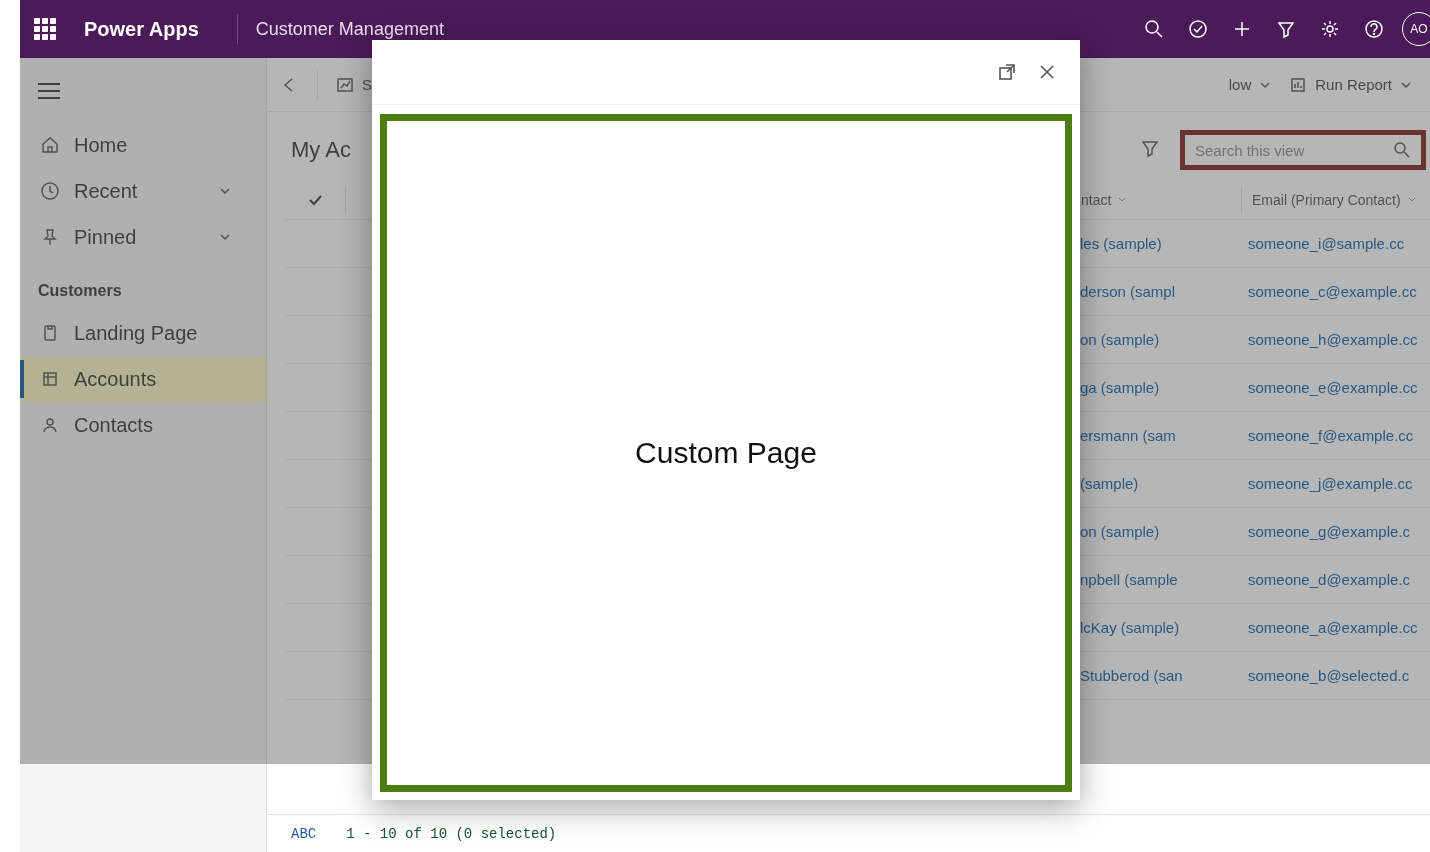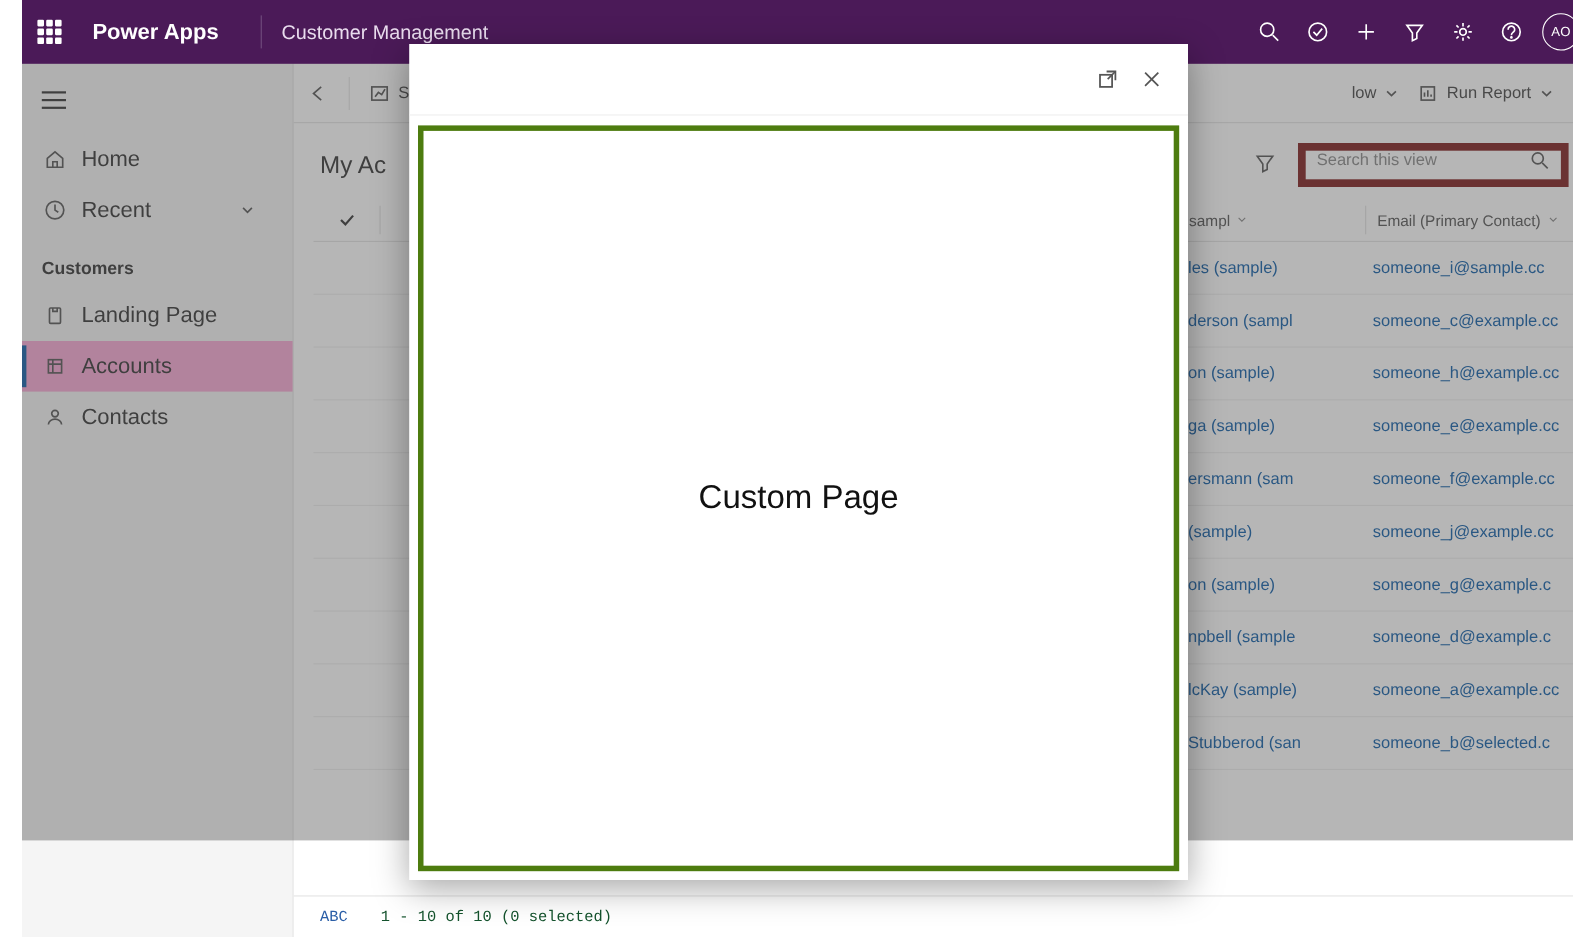--- a/index.html
+++ b/index.html
@@ -18,55 +18,55 @@
 .header .avatar { width:34px; height:34px; border-radius:50%; border:1.5px solid #fff; display:flex; align-items:center; justify-content:center; font-size:12px; margin-left:6px;}
 
 
 .body { display:flex; height:794px;}
 .sidebar { width:247px; background:#f5f5f5; border-right:1px solid #e0e0e0; padding-top:14px;}
 .hamburger { padding:6px 18px 18px 18px;}
 .hamburger div{height:2px;background:#333;margin:5px 0;width:22px;}
 .nav-item { display:flex; align-items:center; height:46px; padding:0 20px; font-size:20px; color:#333; cursor:pointer; position:relative;}
 .nav-item .chev{margin-left:auto;}
 .nav-group-label{padding:22px 18px 10px 18px;font-weight:600;font-size:16px;}
-.nav-item.active{background:#f9a8d4;}
+.nav-item.active{background:#fef9c3;}
 .nav-item.active::before{content:"";position:absolute;left:0;top:4px;bottom:4px;width:4px;background:#0f5da8;}
 .nav-item svg{stroke:#555;fill:none;stroke-width:1.5;margin-right:14px;}
 
 
 .main{flex:1;display:flex;flex-direction:column;position:relative; background:#fff; border-left:0;}
 .cmdbar{height:54px;border-bottom:1px solid #e3e3e3;display:flex;align-items:center;padding:0 14px;gap:18px;color:#444;font-size:15px;}
 .cmdbar .citem{display:flex;align-items:center;gap:8px;cursor:pointer;}
 .cmdbar svg{stroke:#555;fill:none;stroke-width:1.5;}
 .cmdbar .kebab{margin-left:auto;}
 .viewhead{display:flex;align-items:center;padding:18px 24px 10px 24px;}
 .viewhead h2{font-size:22px;font-weight:400;}
 .viewhead .vspacer{flex:1;}
-.searchbox{display:flex;border:7px solid #7f1d1d;height:40px;width:246px;padding:0 10px;color:#888;font-size:15px;}
+.searchbox{display:flex;align-items:center;border:5px solid #7f1d1d;height:40px;width:246px;padding:0 10px;color:#888;font-size:15px;}
 .searchbox svg{margin-left:auto;stroke:#555;}
 .filter-icon{margin-right:20px;}
 
 .table{padding:0 18px;}
 .table-header{height:40px;border-bottom:1px solid #e3e3e3;display:flex;align-items:center;color:#555;font-size:14px;}
 .table-header .colh{display:flex;align-items:center;gap:6px;padding:0 10px;}
 .table-row{height:48px;border-bottom:1px solid #eee;display:flex;align-items:center;font-size:15px;}
 .cell-contact{color:#0f5da8;width:170px;padding-left:8px;white-space:nowrap;overflow:hidden;text-overflow:clip;}
 .cell-email{color:#0f5da8;width:190px;padding-left:6px;white-space:nowrap;overflow:hidden;}
 .cell-spacer{flex:1;}
 .col-contact-h{width:170px;}
 .col-email-h{width:190px;}
 .check-col{width:60px;display:flex;justify-content:center;}
 .check-col svg{stroke:#333;}
 
 .statusbar{height:38px;border-top:1px solid #e3e3e3;display:flex;align-items:center;padding:0 24px;gap:30px;font-size:14px;color:#2a5ea7;margin-top:auto;font-family:Liberation Mono, monospace;}
 .statusbar .count{color:#14532d;}
 .modal-outer{position:absolute;left:352px;top:40px;width:708px;height:760px;background:#fff;box-shadow:0 8px 30px rgba(0,0,0,.35);}
 .modal-top{height:65px;display:flex;align-items:center;justify-content:flex-end;padding:0 24px;gap:22px;border-bottom:1px solid #eee;}
 .modal-top svg{stroke:#555;stroke-width:1.6;fill:none;cursor:pointer;}
-.modal-body{position:absolute;left:8px;right:8px;top:74px;bottom:8px;border:5px solid #4d7c0f;display:flex;align-items:center;justify-content:center;}
+.modal-body{position:absolute;left:8px;right:8px;top:74px;bottom:8px;border:7px solid #4d7c0f;display:flex;align-items:center;justify-content:center;}
 .modal-body .title{font-size:30px;color:#111;}
 
 
 .app-root{position:relative;width:1430px;height:764px;margin-left:20px;}
 .dim{position:absolute;inset:0;background:rgba(80,80,80,.42);pointer-events:none;}
 
 .modal-outer{z-index:10;}
 .header{position:relative;z-index:1;}
 
 .right-scroll{position:absolute;right:0;top:112px;bottom:38px;width:18px;background:#f2f2f2;}
@@ -145,20 +145,30 @@
             <path d="M8 17v-5h4v5"></path>
           </svg>
         <span>Home</span>
       </div>
       <div class="nav-item">
         <svg width="20" height="20">
             <circle cx="10" cy="10" r="8"></circle>
             <path d="M10 5v5l3 2"></path>
           </svg>
         <span>Recent</span>
+        <svg class="chev" width="14" height="14">
+            <path d="M3 5l4 4 4-4"></path>
+          </svg>
+      </div>
+      <div class="nav-item">
+        <svg width="20" height="20">
+            <path d="M7 3h6l-1 6 3 3H5l3-3z"></path>
+            <line x1="10" y1="12" x2="10" y2="18"></line>
+          </svg>
+        <span>Pinned</span>
         <svg class="chev" width="14" height="14">
             <path d="M3 5l4 4 4-4"></path>
           </svg>
       </div>
       <div class="nav-group-label">Customers</div>
       <div class="nav-item">
         <svg width="20" height="20">
             <rect x="5" y="3" width="10" height="14" rx="1"></rect>
             <path d="M8 3v3h4V3"></path>
           </svg>
@@ -239,21 +249,21 @@
       <div class="table">
         <div class="table-header">
           <div class="check-col">
               <svg width="16" height="16" fill="none" stroke-width="2">
                 <path d="M3 8l4 4 7-8"></path>
               </svg>
             </div>
           <div style="width:1px;height:26px;background:#e0e0e0;"></div>
           <div class="cell-spacer"></div>
           <div class="colh col-contact-h">
-            <span>sampl</span>
+            <span>ntact</span>
             <svg width="10" height="10" stroke="#888" fill="none">
                 <path d="M2 3l3 3 3-3"></path>
               </svg>
           </div>
           <div style="width:1px;height:26px;background:#e0e0e0;"></div>
           <div class="colh col-email-h">
             <span>Email (Primary Contact)</span>
             <svg width="10" height="10" stroke="#888" fill="none">
                 <path d="M2 3l3 3 3-3"></path>
               </svg>

